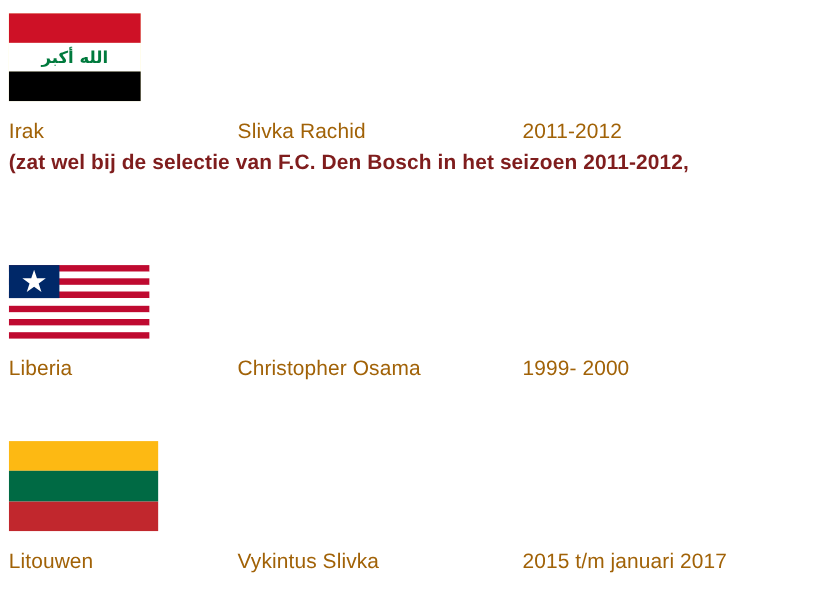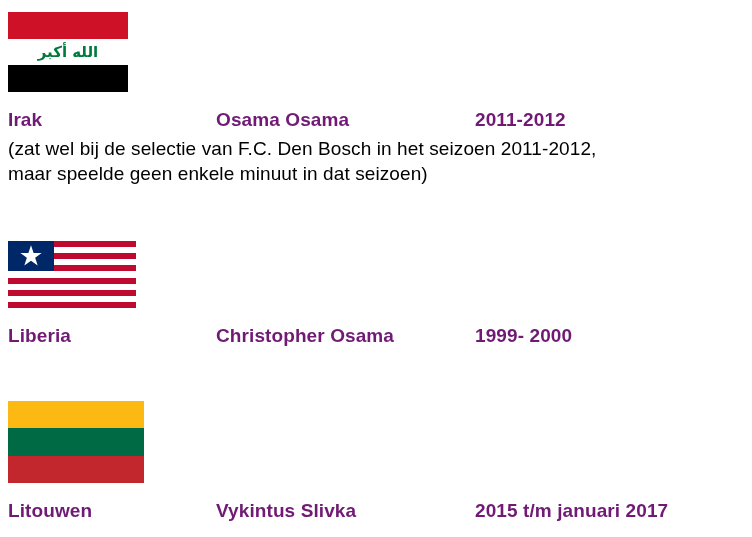--- a/index.html
+++ b/index.html
@@ -31,37 +31,37 @@
   }
   .cols {
     position: absolute;
     left: 0;
     width: 752px;
     height: 24px;
   }
   .col {
     position: absolute;
     font-size: 19px;
-    font-weight: bold;
-    color: #701a75;
+    font-weight: normal;
+    color: #a16207;
     white-space: nowrap;
     line-height: 24px;
     letter-spacing: 0.1px;
   }
   .col-country { left: 8px; }
   .col-player  { left: 216px; }
   .col-period  { left: 475px; }
 
   .note {
     position: absolute;
     left: 8px;
     width: 730px;
     font-size: 19px;
-    font-weight: normal;
-    color: #000000;
+    font-weight: bold;
+    color: #7f1d1d;
     line-height: 25px;
     letter-spacing: 0.1px;
   }
   .note-line { display: block; white-space: nowrap; }
 
   
   .flag-iraq {
     width: 120px;
     height: 80px;
     position: relative;
@@ -157,27 +157,26 @@
       <div class="flag-iraq">
         <div class="band-red"></div>
         <div class="band-white"></div>
         <div class="band-black"></div>
         <div class="takbir">الله أكبر</div>
       </div>
     </div>
 
     <div class="cols" style="top:108px;">
       <span class="col col-country">Irak</span>
-      <span class="col col-player">Osama Osama</span>
+      <span class="col col-player">Slivka Rachid</span>
       <span class="col col-period">2011-2012</span>
     </div>
 
     <div class="note" style="top:136px;">
       <span class="note-line">(zat wel bij de selectie van F.C. Den Bosch in het seizoen 2011-2012,</span>
-      <span class="note-line">maar speelde geen enkele minuut in dat seizoen)</span>
     </div>
   </div>
 
   <div class="entry" style="top:231px;height:130px;">
 
     <div class="flag-wrap" style="top:10px;">
       <div class="flag-liberia">
         <div class="stripe red" style="top:0px;"></div>
         <div class="stripe white" style="top:6.09px;"></div>
         <div class="stripe red" style="top:12.18px;"></div>

